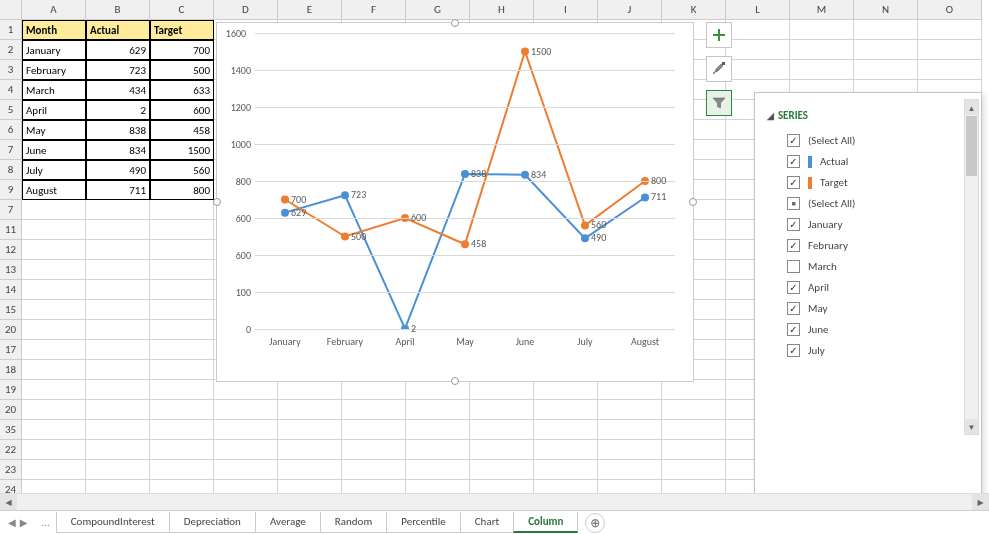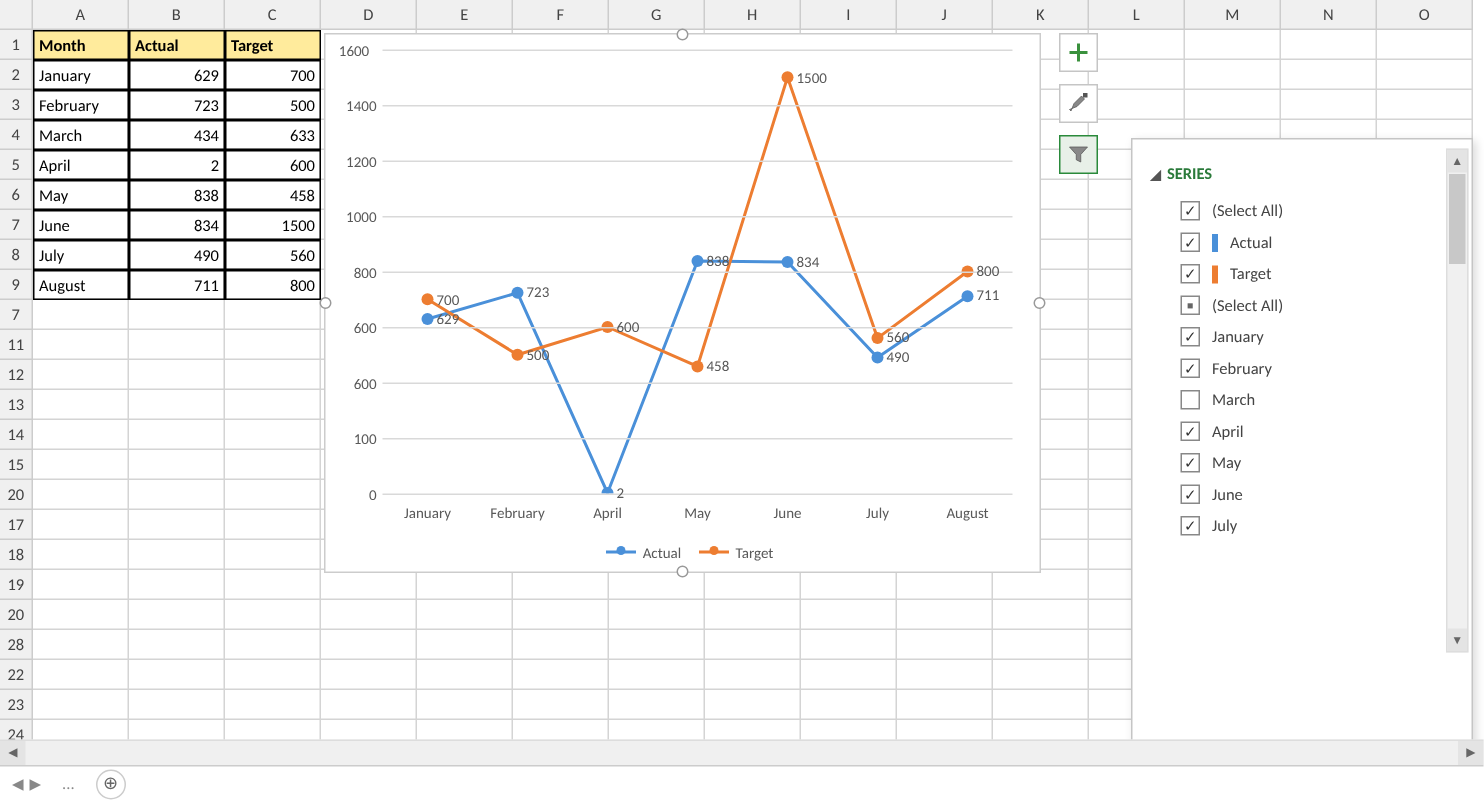--- a/index.html
+++ b/index.html
@@ -110,21 +110,21 @@
     <div class="row-h">11</div>
     <div class="row-h">12</div>
     <div class="row-h">13</div>
     <div class="row-h">14</div>
     <div class="row-h">15</div>
     <div class="row-h">20</div>
     <div class="row-h">17</div>
     <div class="row-h">18</div>
     <div class="row-h">19</div>
     <div class="row-h">20</div>
-    <div class="row-h">28</div>
+    <div class="row-h">35</div>
     <div class="row-h">22</div>
     <div class="row-h">23</div>
     <div class="row-h">24</div>
   </div>
 
 <div class="grid">
     <div class="cell" style="left: 0px; top: 0px;"></div>
     <div class="cell" style="left: 64px; top: 0px;"></div>
     <div class="cell" style="left: 128px; top: 0px;"></div>
     <div class="cell" style="left: 192px; top: 0px;"></div>
@@ -570,24 +570,20 @@
       <div class="data-label" style="left: 336px; top: 198.35px;">490</div>
       <div class="data-label" style="left: 396px; top: 157.465px;">711</div>
       <div class="data-label" style="left: 36px; top: 159.5px;">700</div>
       <div class="data-label" style="left: 96px; top: 196.5px;">500</div>
       <div class="data-label" style="left: 156px; top: 178px;">600</div>
       <div class="data-label" style="left: 216px; top: 204.27px;">458</div>
       <div class="data-label" style="left: 276px; top: 11.5px;">1500</div>
       <div class="data-label" style="left: 336px; top: 185.4px;">560</div>
       <div class="data-label" style="left: 396px; top: 141px;">800</div>
     </div>
-  <div class="legend">
-    <span class="leg-mark s1"></span><span>Actual</span>
-    <span class="leg-mark s2"></span><span>Target</span>
-  </div>
 </div>
 
 <div class="side-btns">
   <div class="side-btn">
     <svg width="14" height="14">
         <path d="M7 1v12M1 7h12" stroke="#3a913d" stroke-width="2" fill="none"></path>
       </svg>
   </div>
   <div class="side-btn">
     <svg width="16" height="16">
@@ -668,14 +664,23 @@
   <div class="hscroll-track"></div>
   <div class="hscroll-arrow">▶</div>
 </div>
 
 <div class="tab-bar">
   <div class="tab-nav">
     <span>◀</span>
     <span>▶</span>
   </div>
   <span class="dots">...</span>
+  <div id="sheet-tabs" style="display: flex;">
+      <div class="sheet-tab">CompoundInterest</div>
+      <div class="sheet-tab">Depreciation</div>
+      <div class="sheet-tab">Average</div>
+      <div class="sheet-tab">Random</div>
+      <div class="sheet-tab">Percentile</div>
+      <div class="sheet-tab">Chart</div>
+      <div class="sheet-tab active">Column</div>
+    </div>
   <div class="add-sheet">⊕</div>
 </div>
 
 </body></html>

